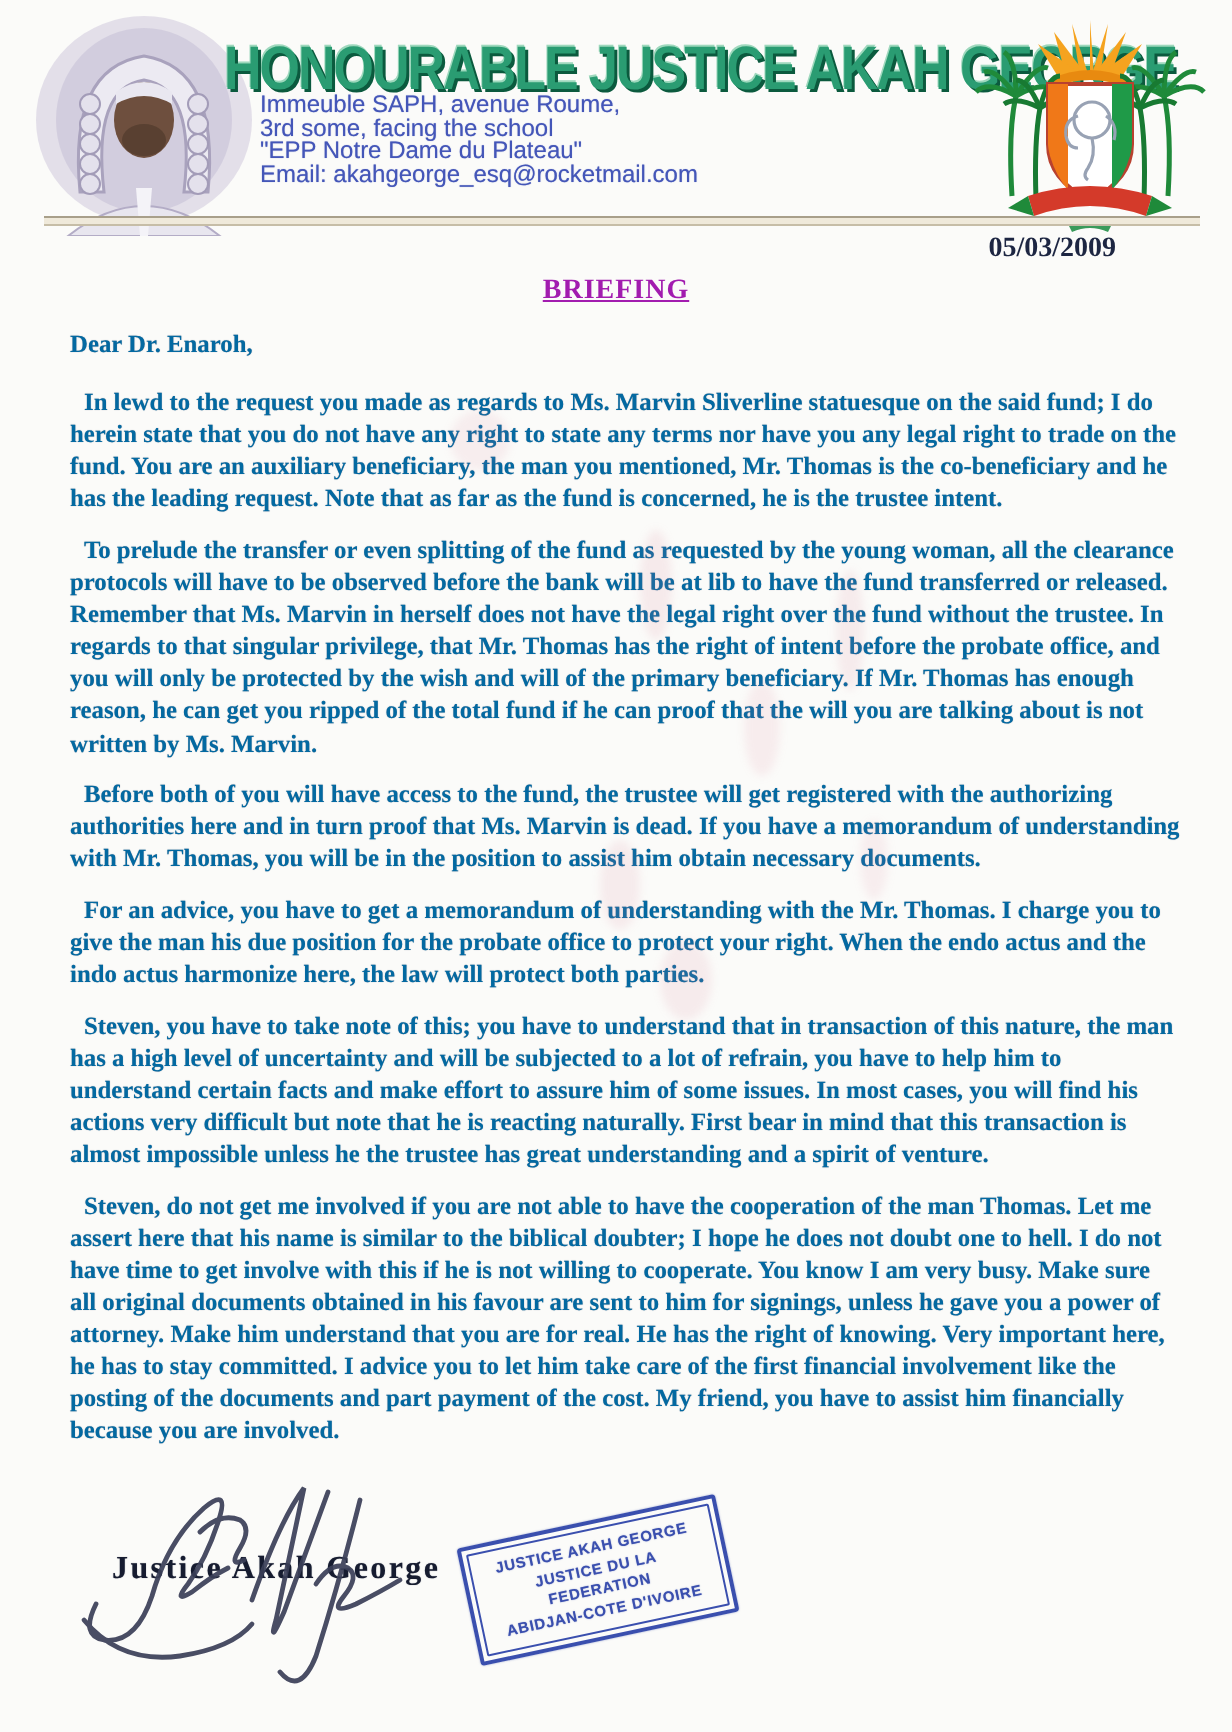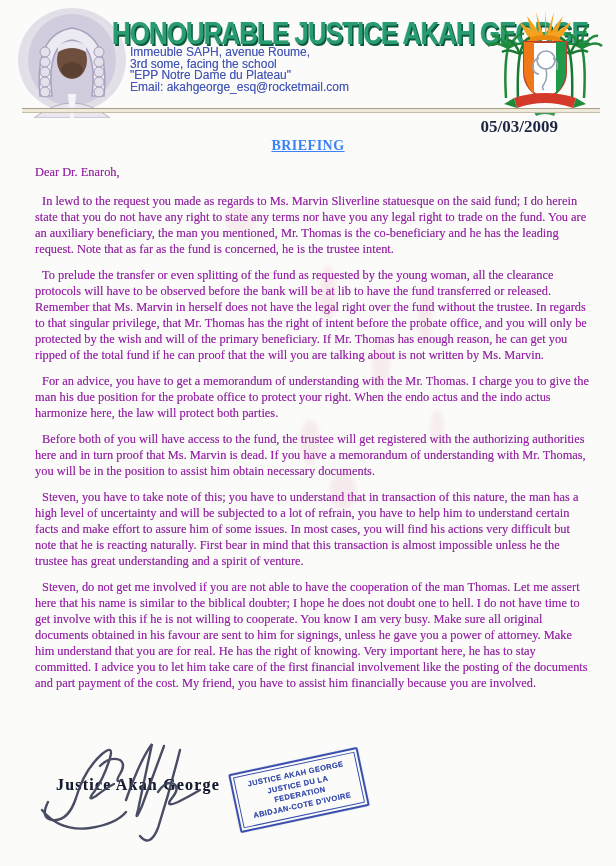--- a/index.html
+++ b/index.html
@@ -31,30 +31,30 @@
   .emblem{position:absolute;left:484px;top:10px;width:122px;height:106px;}
 
   .rule{
     position:absolute;left:22px;top:108px;width:578px;height:3px;
     background:#efe9da;border-top:1px solid #a89f8a;border-bottom:1px solid #c6bda7;
   }
 
   
   .date{
     position:absolute;right:58px;top:117px;
-    font-weight:700;font-size:17px;color:#1d2642;
+    font-weight:700;font-size:14px;color:#1d2642;
   }
   .subject{
     position:absolute;left:0;top:138px;width:616px;text-align:center;
-    font-weight:700;font-size:14px;letter-spacing:.5px;color:#3b82f6;
+    font-weight:700;font-size:14px;letter-spacing:.5px;color:#a21caf;
     text-decoration:underline;
   }
   .body-text{
     position:absolute;left:35px;top:164px;width:556px;
-    color:#a21caf;font-weight:400;font-size:12.4px;line-height:16.1px;
+    color:#0369a1;font-weight:700;font-size:12.4px;line-height:16.1px;
     text-shadow:0 0 .5px rgba(30,40,70,.45);
   }
   .salutation{margin:0 0 13px 0;}
   .body-text p{margin:0 0 9.5px 0;text-indent:7px;}
 
   
   .typed-name{
     position:absolute;left:56px;top:776px;
     font-weight:700;font-size:16px;letter-spacing:1.2px;color:#161c30;
     text-shadow:0 0 .5px rgba(20,25,50,.5);
@@ -187,22 +187,22 @@
 
   <div class="rule"></div>
 
   <div class="date">05/03/2009</div>
   <div class="subject">BRIEFING</div>
 
   <div class="body-text">
     <div class="salutation">Dear Dr. Enaroh,</div>
     <p>In lewd to the request you made as regards to Ms. Marvin Sliverline statuesque on the said fund; I do herein state that you do not have any right to state any terms nor have you any legal right to trade on the fund. You are an auxiliary beneficiary, the man you mentioned, Mr. Thomas is the co-beneficiary and he has the leading request. Note that as far as the fund is concerned, he is the trustee intent.</p>
     <p>To prelude the transfer or even splitting of the fund as requested by the young woman, all the clearance protocols will have to be observed before the bank will be at lib to have the fund transferred or released. Remember that Ms. Marvin in herself does not have the legal right over the fund without the trustee. In regards to that singular privilege, that Mr. Thomas has the right of intent before the probate office, and you will only be protected by the wish and will of the primary beneficiary. If Mr. Thomas has enough reason, he can get you ripped of the total fund if he can proof that the will you are talking about is not written by Ms. Marvin.</p>
+    <p>Before both of you will have access to the fund, the trustee will get registered with the authorizing authorities here and in turn proof that Ms. Marvin is dead. If you have a memorandum of understanding with Mr. Thomas, you will be in the position to assist him obtain necessary documents.</p>
     <p>For an advice, you have to get a memorandum of understanding with the Mr. Thomas. I charge you to give the man his due position for the probate office to protect your right. When the endo actus and the indo actus harmonize here, the law will protect both parties.</p>
-    <p>Before both of you will have access to the fund, the trustee will get registered with the authorizing authorities here and in turn proof that Ms. Marvin is dead. If you have a memorandum of understanding with Mr. Thomas, you will be in the position to assist him obtain necessary documents.</p>
     <p>Steven, you have to take note of this; you have to understand that in transaction of this nature, the man has a high level of uncertainty and will be subjected to a lot of refrain, you have to help him to understand certain facts and make effort to assure him of some issues. In most cases, you will find his actions very difficult but note that he is reacting naturally. First bear in mind that this transaction is almost impossible unless he the trustee has great understanding and a spirit of venture.</p>
     <p>Steven, do not get me involved if you are not able to have the cooperation of the man Thomas. Let me assert here that his name is similar to the biblical doubter; I hope he does not doubt one to hell. I do not have time to get involve with this if he is not willing to cooperate. You know I am very busy. Make sure all original documents obtained in his favour are sent to him for signings, unless he gave you a power of attorney. Make him understand that you are for real. He has the right of knowing. Very important here, he has to stay committed. I advice you to let him take care of the first financial involvement like the posting of the documents and part payment of the cost. My friend, you have to assist him financially because you are involved.</p>
   </div>
 
   <div class="typed-name">Justice Akah George</div>
 
   <svg class="sig-svg" viewBox="0 0 250 110">
     <g stroke="#3a3f58" stroke-width="2.4" fill="none" stroke-linecap="round" opacity="0.92">
       <path d="M18,62 Q10,78 22,80 Q38,82 46,58 Q54,30 72,14 Q84,4 80,18 Q74,38 64,52 Q56,62 66,56 Q76,48 84,44"></path>
       <path d="M70,26 Q80,16 90,20 Q96,24 90,34 Q84,44 92,40"></path>

